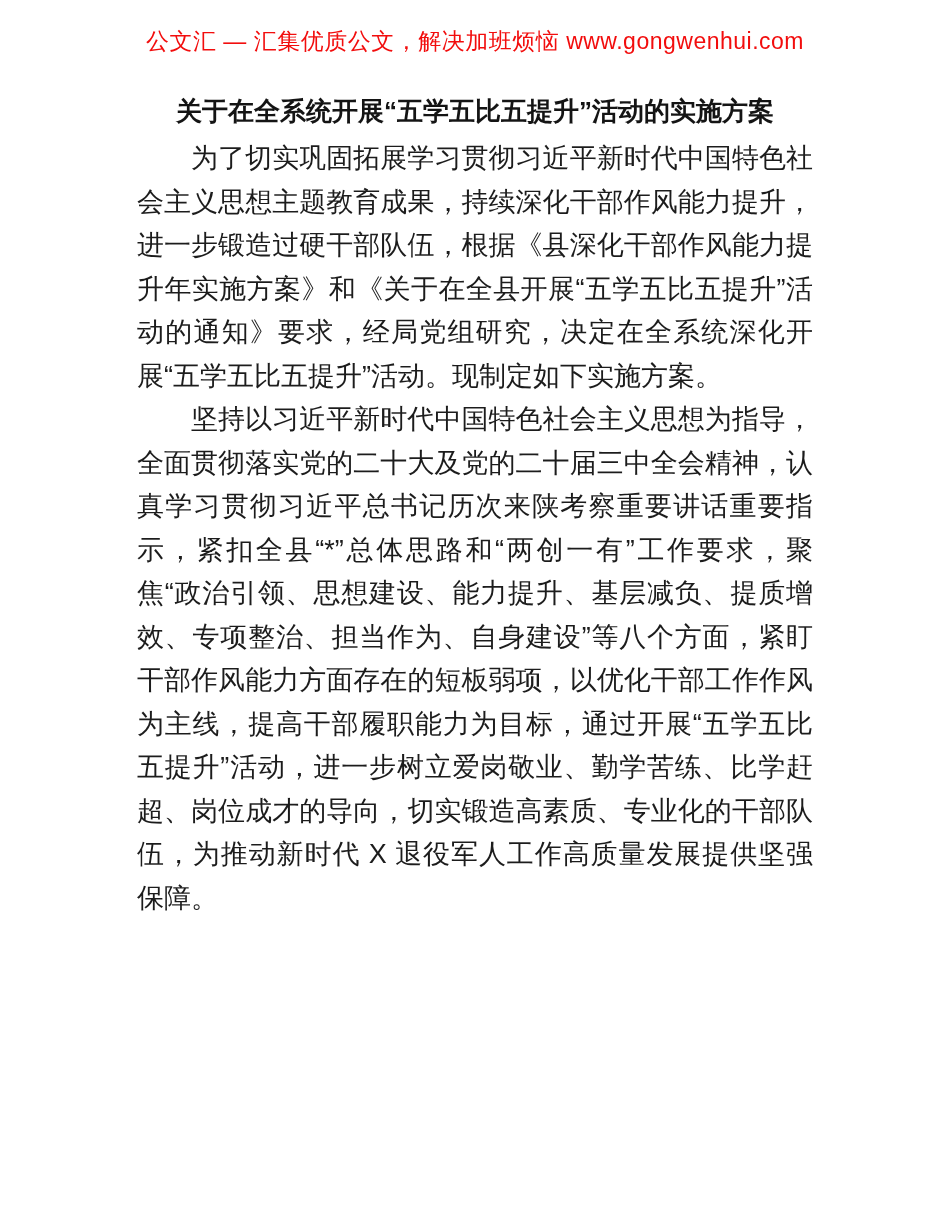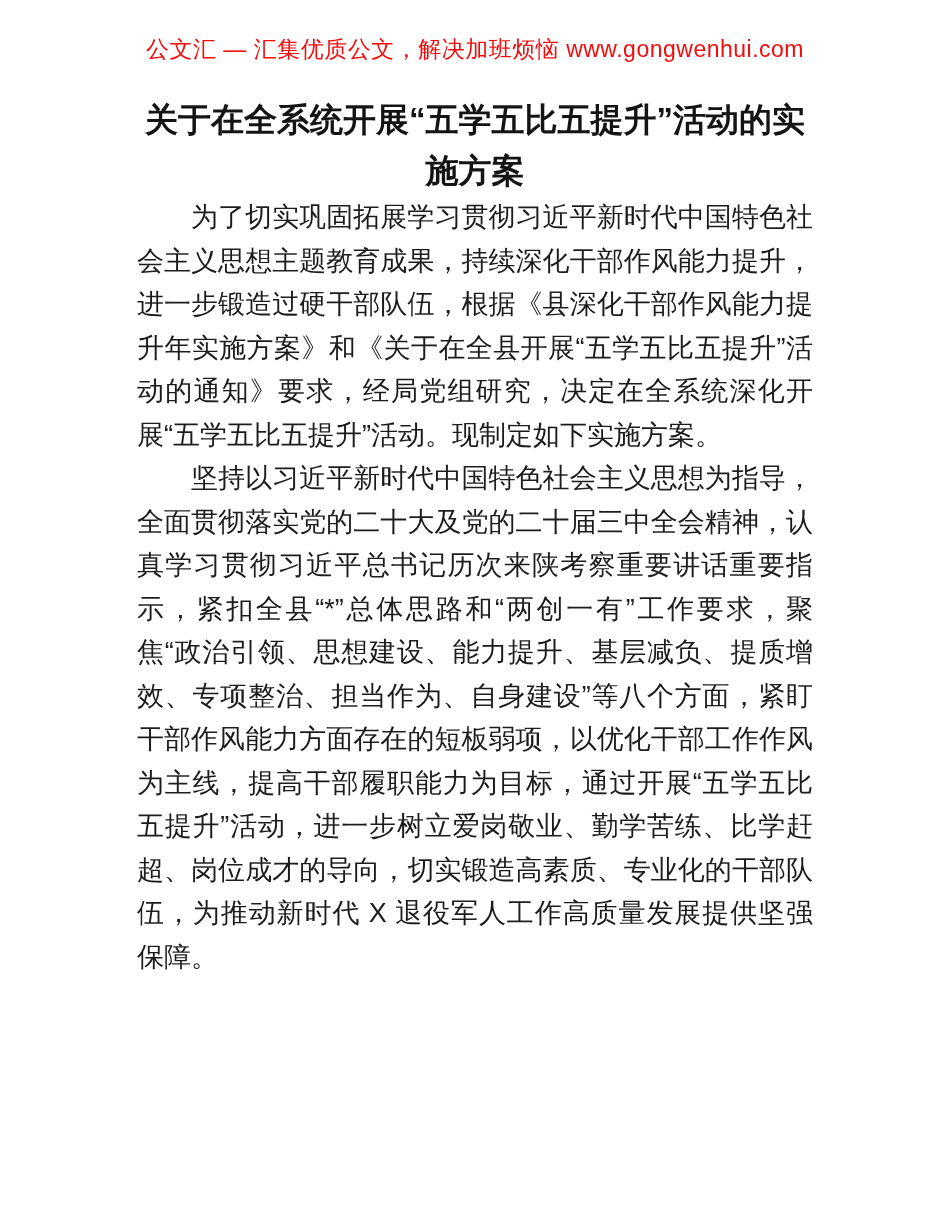--- a/index.html
+++ b/index.html
@@ -6,37 +6,37 @@
     margin: 0;
     padding: 0;
     background: #ffffff;
   }
   .page {
     position: relative;
     width: 950px;
     height: 1230px;
     background: #ffffff;
     box-sizing: border-box;
-    padding-top: 34px;
+    padding-top: 26px;
     overflow: hidden;
     font-family: "Liberation Sans", sans-serif;
   }
   .watermark {
     text-align: center;
     color: #f20d0d;
     font-size: 23px;
     line-height: 30px;
     letter-spacing: 0.5px;
     white-space: nowrap;
   }
   .doc-title {
     width: 690px;
     margin: 30px auto 0 auto;
     text-align: center;
-    font-size: 33px;
+    font-size: 26px;
     line-height: 51px;
     font-weight: 700;
     color: #141414;
   }
   .content {
     width: 676px;
     margin: 0 auto;
     font-size: 27px;
     line-height: 43.5px;
     color: #1c1c1c;

